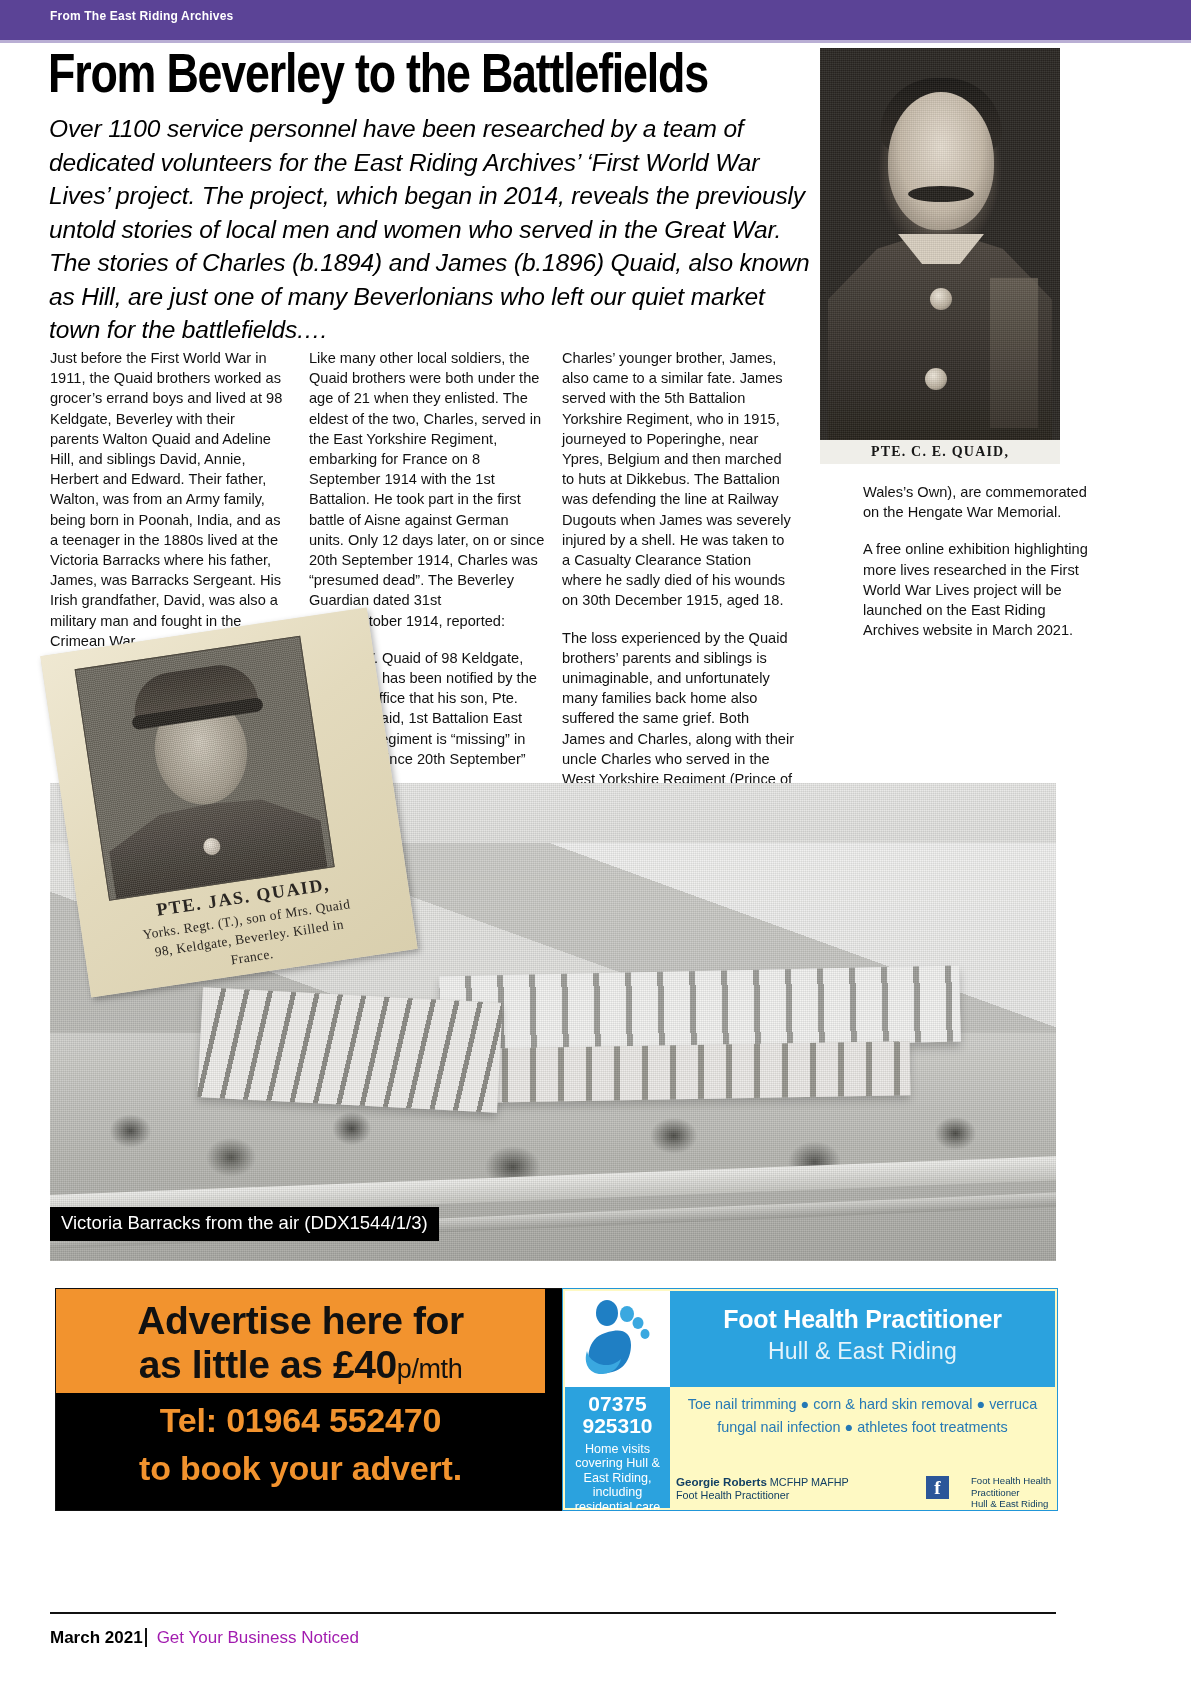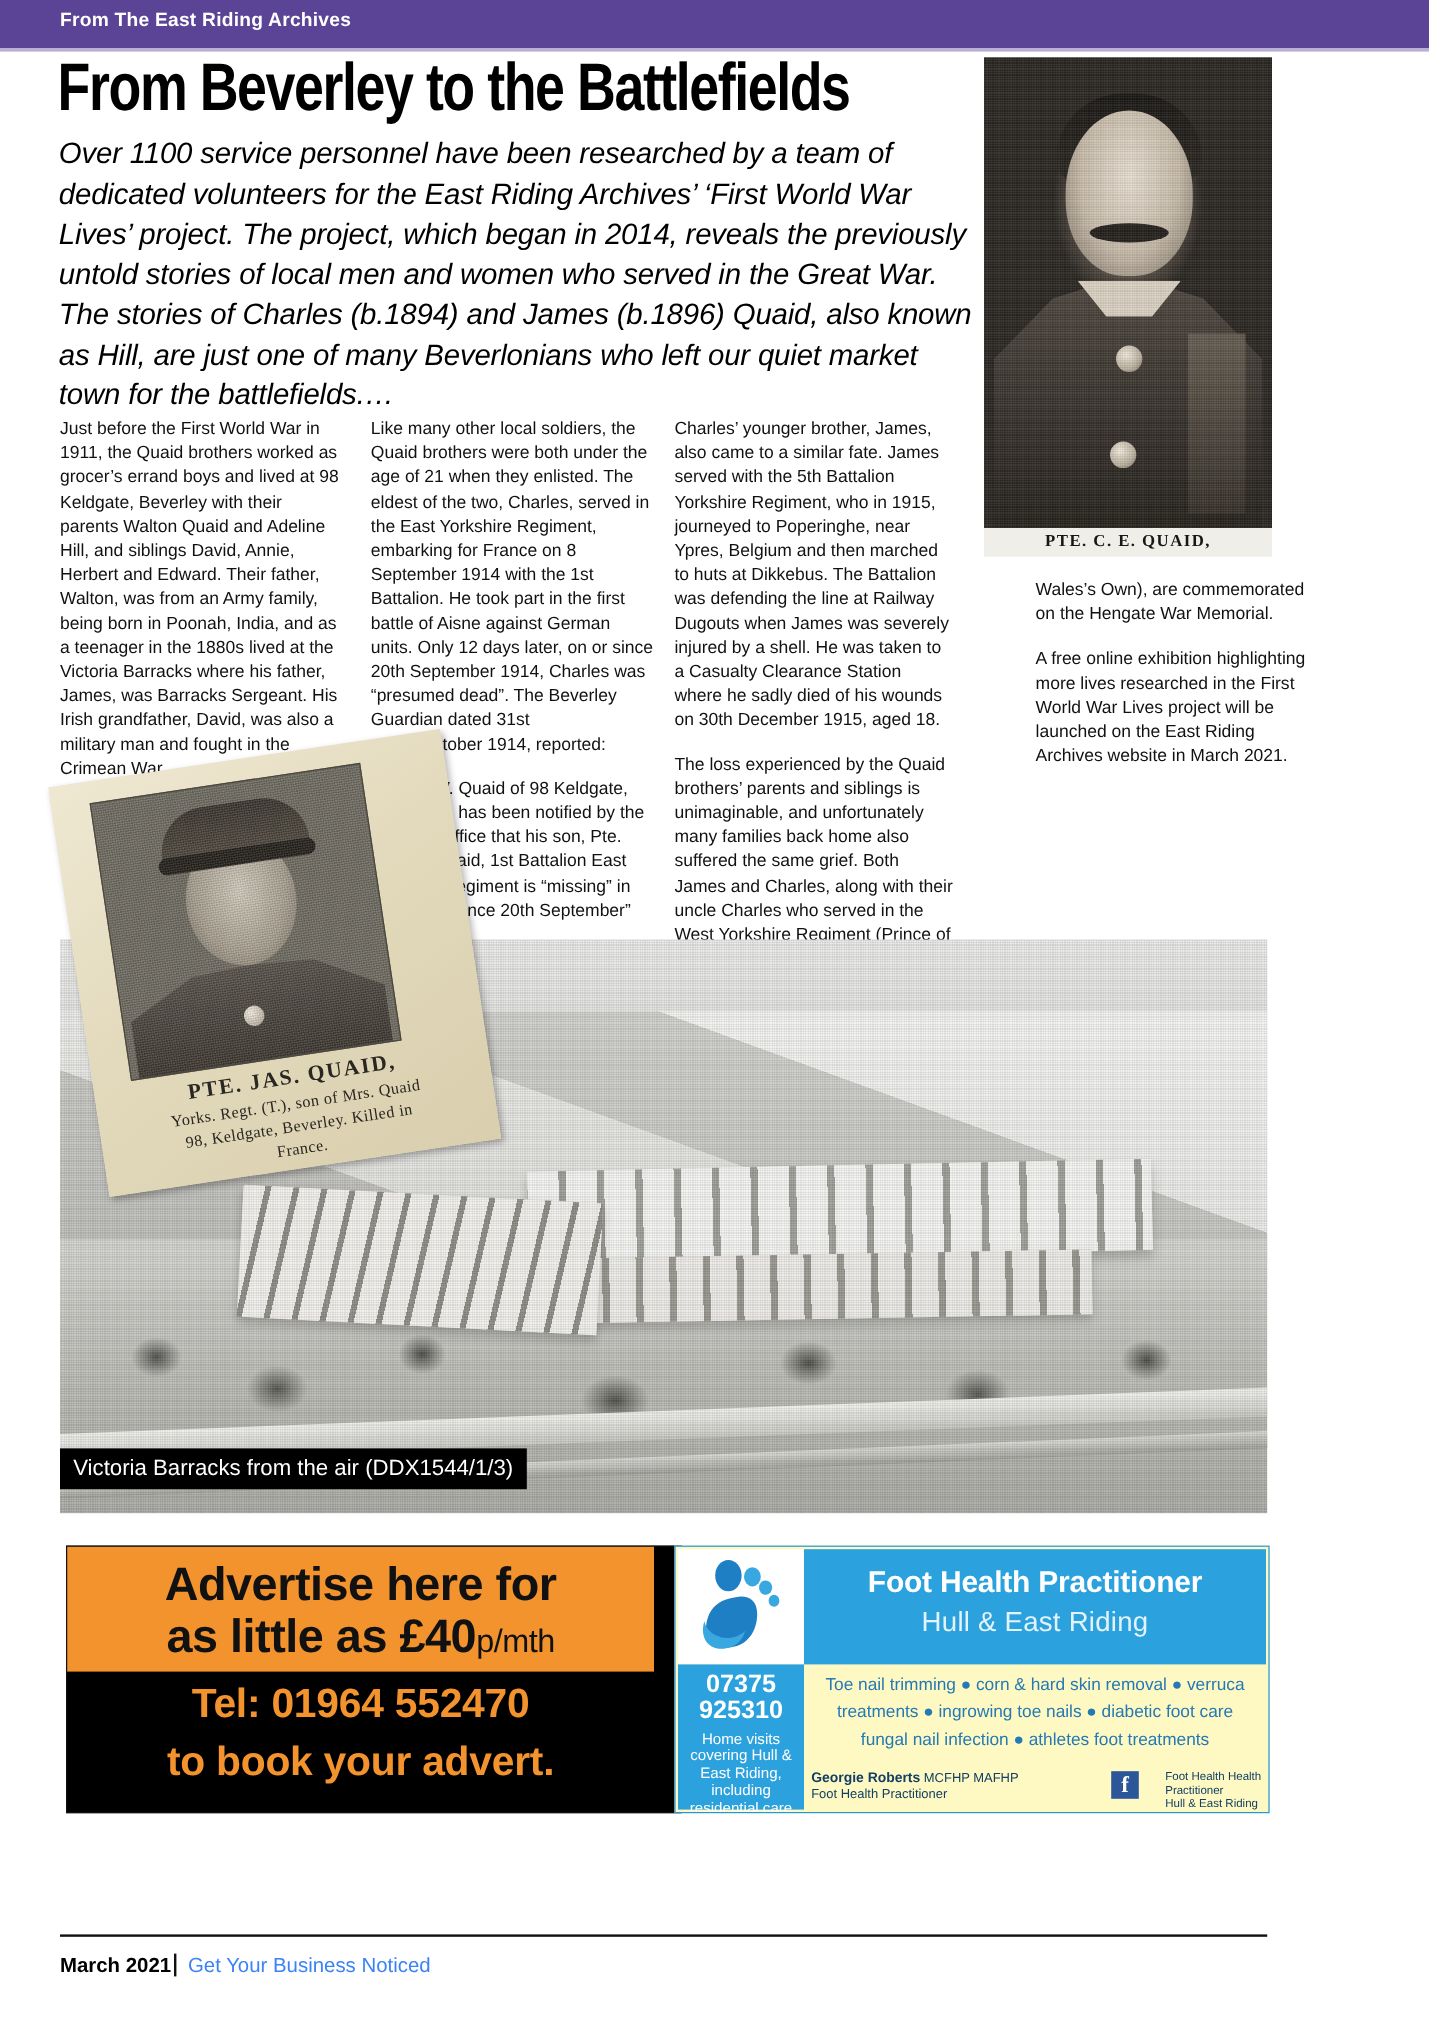--- a/index.html
+++ b/index.html
@@ -11,21 +11,21 @@
     position:relative;
     overflow:hidden;
   }
   
   .header-bar{
     position:absolute;left:0;top:0;width:1191px;height:40px;
     background:#5b4396;
   }
   .header-bar .kicker{
     position:absolute;left:50px;top:9px;
-    color:#ffffff;font-size:16px;font-weight:bold;
+    color:#ffffff;font-size:12px;font-weight:bold;
     font-family:"Liberation Sans", sans-serif;
     letter-spacing:.2px;
   }
   .header-rule{
     position:absolute;left:0;top:40px;width:1191px;height:3px;background:#b9aed4;
   }
 
   
   .headline{
     position:absolute;left:48px;top:44px;width:760px;
@@ -338,21 +338,21 @@
     position:absolute;left:50px;top:1612px;width:1006px;height:2px;background:#111;
   }
   .footer{
     position:absolute;left:50px;top:1628px;
     font-size:17px;
   }
   .footer .m{font-weight:bold;}
   .footer .bar{
     display:inline-block;width:2px;height:19px;background:#111;vertical-align:-4px;margin:0 10px 0 2px;
   }
-  .footer .t{color:#3b82f6;}
+  .footer .t{color:#a21caf;}
 </style>
 </head>
 <body>
 
 <div class="header-bar">
   <div class="kicker">From The East Riding Archives</div>
 </div>
 <div class="header-rule"></div>
 
 <div class="headline">From Beverley to the Battlefields</div>
@@ -446,21 +446,20 @@
     <div class="b1">Foot Health Practitioner</div>
     <div class="b2">Hull &amp; East Riding</div>
   </div>
   <div class="phone-col">
     <div class="ph1">07375</div>
     <div class="ph1" style="margin-top:0">925310</div>
     <div class="ph2">Home visits covering Hull &amp; East Riding, including residential care homes.</div>
   </div>
   <div class="services">
     <div>Toe nail trimming ● corn &amp; hard skin removal ● verruca</div>
-    <div>treatments ● ingrowing toe nails ● diabetic foot care</div>
     <div>fungal nail infection ● athletes foot treatments</div>
   </div>
   <div class="credit">
     <div><b>Georgie Roberts</b> <span>MCFHP MAFHP</span></div>
     <div>Foot Health Practitioner</div>
   </div>
   <div class="fb">
     <div class="fbicon">f</div>
     <div class="fbtxt">
       <div>Foot Health Health Practitioner</div>

